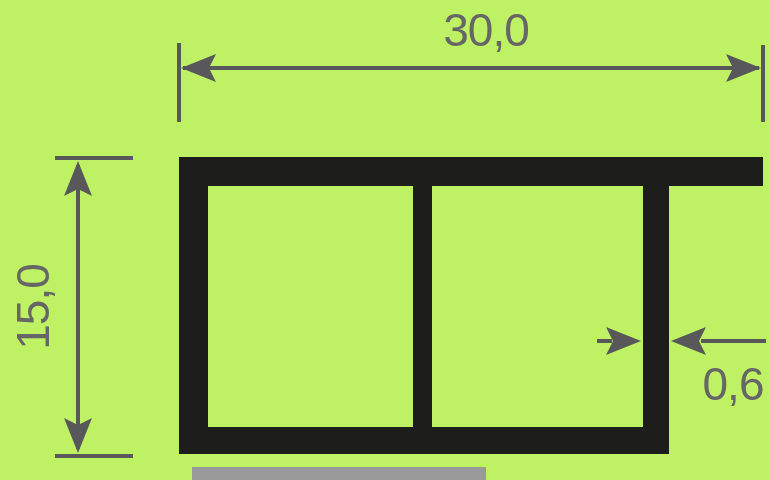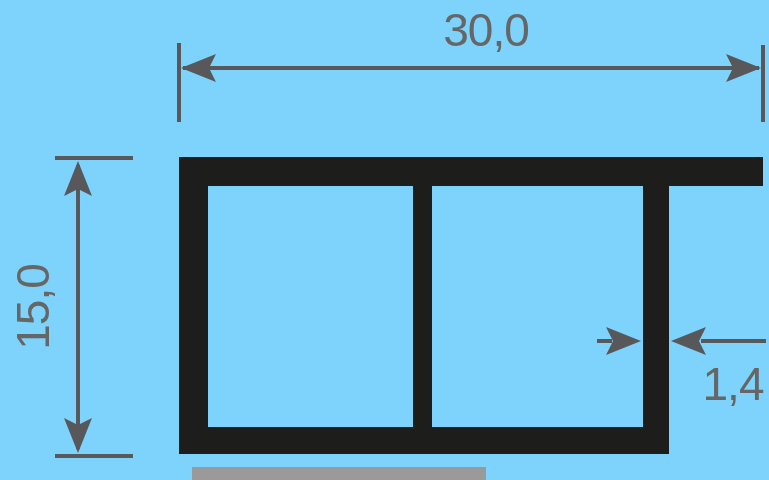--- a/index.html
+++ b/index.html
@@ -5,21 +5,21 @@
   html, body {
     margin: 0;
     padding: 0;
     background: #ffffff;
     font-family: "Liberation Sans", "DejaVu Sans", sans-serif;
   }
   .canvas {
     position: relative;
     width: 769px;
     height: 480px;
-    background: #7dd3fc;
+    background: #bef264;
     overflow: hidden;
   }
   svg.drawing {
     position: absolute;
     left: 0;
     top: 0;
   }
   .dim-line {
     stroke-width: 4;
     fill: none;
@@ -77,15 +77,15 @@
       <polygon points="641,341 606,327 613,341 606,355" fill="#58585a"></polygon>
       <line class="dim-line" x1="701" y1="341" x2="766" y2="341" stroke="#58585a"></line>
       <polygon points="671,341 706,327 699,341 706,355" fill="#58585a"></polygon>
     </g>
   </svg>
 
   <div class="dim-label" style="left: 486px; top: 30px; color: rgb(102, 102, 102);">30,0</div>
 
   <div class="dim-label rotated" style="left: 33px; top: 307px; color: rgb(102, 102, 102);">15,0</div>
 
-  <div class="dim-label" style="left: 733px; top: 384px; color: rgb(102, 102, 102);">1,4</div>
+  <div class="dim-label" style="left: 733px; top: 384px; color: rgb(102, 102, 102);">0,6</div>
 
 </div>
 
 </body></html>

